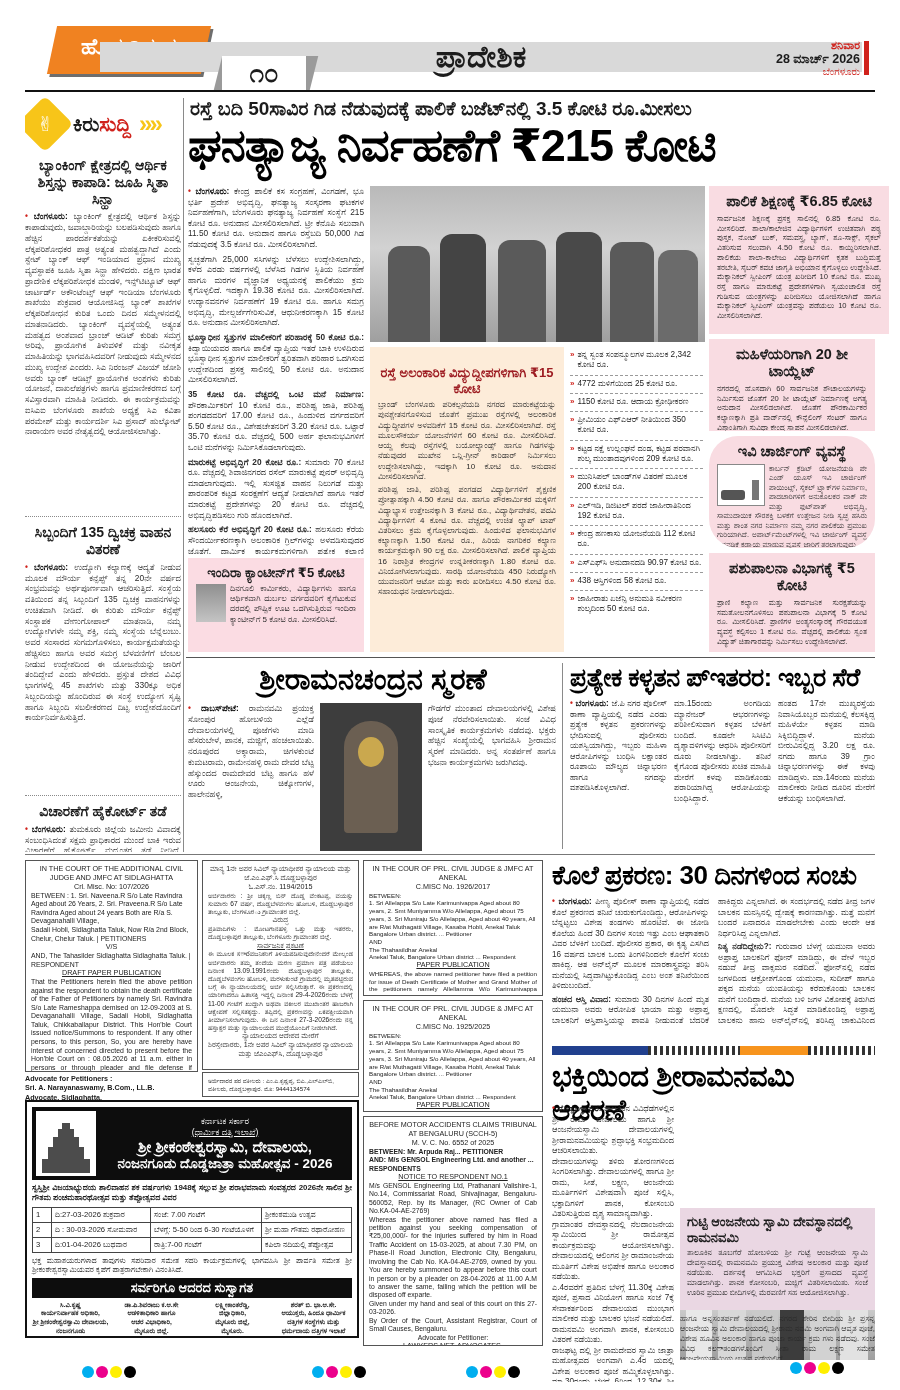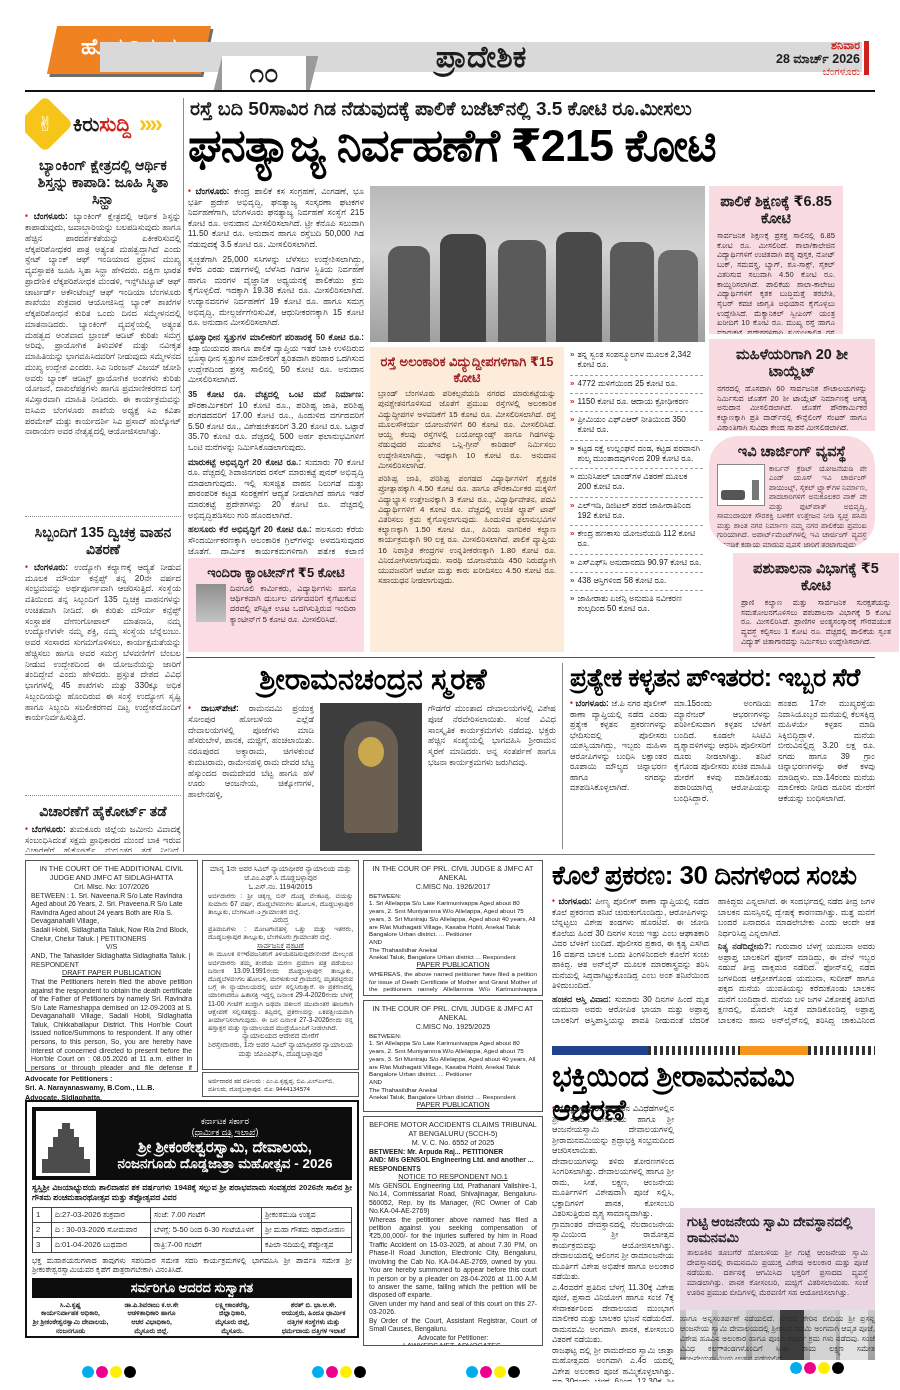--- a/index.html
+++ b/index.html
@@ -28,21 +28,21 @@
   .kiru-diamond{width:40px;height:40px;background:#f7c519;transform:rotate(45deg);
                 display:flex;align-items:center;justify-content:center;border-radius:6px;}
   .kiru-hand{transform:rotate(-45deg);font-size:20px;color:#fff;font-weight:bold;}
   .chev{color:#f7c519;font-weight:900;font-size:24px;letter-spacing:-3px;}
   .kiru-hl{font-size:14px;font-weight:900;text-align:center;line-height:1.2;margin:7px 0 4px;}
   
   .photo{background:linear-gradient(180deg,#b9b9b9 0%,#d2d2d2 40%,#9f9f9f 100%);position:relative;overflow:hidden;}
   .ph-person{position:absolute;bottom:0;background:#5a5a5a;border-radius:12px 12px 0 0;}
   .ph-dark{background:#3d3d3d;}
   .pinkbox{background:#f9dce2;padding:7px 8px;}
-  .creambox{background:#fdecd9;padding:7px 8px;}
+  .creambox{background:#fdecd9;padding:18px 8px;}
   .stat-item{padding:3px 0 4px;display:flex;gap:3px;font-size:8.2px;line-height:1.25;}
   .stat-arrow{color:#d0221c;font-weight:900;font-size:8px;flex:0 0 auto;}
   .rc-title{font-size:14.5px;font-weight:900;text-align:center;margin-bottom:4px;}
   
   .notice{border:1px solid #555;padding:4px 5px;font-size:6.9px;line-height:1.24;color:#222;}
   .nt-h{font-weight:normal;text-align:center;font-size:7.2px;}
   .pre{white-space:pre-line;}
   
   .temple-box{border:2px solid #111;padding:5px;}
   .temple-head{background:#0d0d0d;color:#fff;display:flex;gap:6px;padding:4px;align-items:center;}
@@ -181,37 +181,37 @@
     <div class="stat-item dash-sep">
         <span class="stat-arrow">»</span>
         <span>438 ಆಸ್ತಿಗಳಿಂದ 58 ಕೋಟಿ ರೂ.</span>
       </div>
     <div class="stat-item">
         <span class="stat-arrow">»</span>
         <span>ಜಾಹೀರಾತು ಏಜೆನ್ಸಿ ಅನುಮತಿ ನವೀಕರಣ ಶುಲ್ಕದಿಂದ 50 ಕೋಟಿ ರೂ.</span>
       </div>
   </div>
 
-  <div class="abs pinkbox clip" style="left:709px;top:186px;width:134px;height:148px;box-sizing:border-box;">
+  <div class="abs pinkbox clip" style="left:709px;top:186px;width:180px;height:148px;box-sizing:border-box;">
     <div class="rc-title">ಪಾಲಿಕೆ ಶಿಕ್ಷಣಕ್ಕೆ ₹6.85 ಕೋಟಿ</div>
     <div class="body-txt jus" style="font-size:7.6px;">ಸಾರ್ವಜನಿಕ ಶಿಕ್ಷಣಕ್ಕೆ ಪ್ರಸಕ್ತ ಸಾಲಿನಲ್ಲಿ 6.85 ಕೋಟಿ ರೂ. ಮೀಸಲಿರಿದೆ. ಶಾಲಾ/ಕಾಲೇಜಿನ ವಿದ್ಯಾರ್ಥಿಗಳಿಗೆ ಉಚಿತವಾಗಿ ಪಠ್ಯ ಪುಸ್ತಕ, ನೋಟ್ ಬುಕ್, ಸಮವಸ್ತ್ರ, ಬ್ಯಾಗ್, ಶೂ-ಸಾಕ್ಸ್, ಸೈಕಲ್ ವಿತರಿಸುವ ಸಲುವಾಗಿ 4.50 ಕೋಟಿ ರೂ. ಕಾಯ್ದಿರಿಸಲಾಗಿದೆ. ಪಾಲಿಕೆಯ ಶಾಲಾ-ಕಾಲೇಜು ವಿದ್ಯಾರ್ಥಿಗಳಿಗೆ ಕೃತಕ ಬುದ್ಧಿಮತ್ತೆ ತರಬೇತಿ, ಸೈಬರ್ ಕವಚ ಜಾಗೃತಿ ಅಭಿಯಾನ ಕೈಗೊಳ್ಳಲು ಉದ್ದೇಶಿಸಿದೆ. ಮೆಕ್ಯಾನಿಕಲ್ ಸ್ವೀಪಿಂಗ್ ಯಂತ್ರ ಖರೀದಿಗೆ 10 ಕೋಟಿ ರೂ. ಮುಖ್ಯ ರಸ್ತೆ ಹಾಗೂ ಮಾರುಕಟ್ಟೆ ಪ್ರದೇಶಗಳಿಗಾಗಿ ಸ್ವಯಂಚಾಲಿತ ರಸ್ತೆ ಗುಡಿಸುವ ಯಂತ್ರಗಳನ್ನು ಖರೀದಿಸಲು ಯೋಜಿಸಲಾಗಿದೆ ಹಾಗೂ ಮೆಕ್ಯಾನಿಕಲ್ ಸ್ವೀಪಿಂಗ್ ಯಂತ್ರವನ್ನು ಪಡೆಯಲು 10 ಕೋಟಿ ರೂ. ಮೀಸಲಿರಿಸಲಾಗಿದೆ.</div>
   </div>
   <div class="abs pinkbox clip" style="left:709px;top:339px;width:166px;height:92px;box-sizing:border-box;">
     <div class="rc-title">ಮಹಿಳೆಯರಿಗಾಗಿ 20 ಶೀ ಟಾಯ್ಲೆಟ್</div>
     <div class="body-txt jus" style="font-size:7.6px;">ನಗರದಲ್ಲಿ ಹೊಸದಾಗಿ 60 ಸಾರ್ವಜನಿಕ ಶೌಚಾಲಯಗಳನ್ನು ನಿರ್ಮಿಸುವ ಜೊತೆಗೆ 20 ಶೀ ಟಾಯ್ಲೆಟ್ ನಿರ್ಮಾಣಕ್ಕೆ ಅಗತ್ಯ ಅನುದಾನ ಮೀಸಲಿಡಲಾಗಿದೆ. ಜೊತೆಗೆ ಪೌರಕಾರ್ಮಿಕರ ಕಲ್ಯಾಣಕ್ಕಾಗಿ ಪ್ರತಿ ವಾರ್ಡ್‌ನಲ್ಲಿ ಕೌನ್ಸೆಲಿಂಗ್ ಸೆಂಟರ್ ಹಾಗೂ ವಿಶ್ರಾಂತಿಗಾಗಿ ಸುವಿಧಾ ಕೇಂದ್ರ ಸ್ಥಾಪನೆ ಮೀಸಲಿಡಲಾಗಿದೆ.</div>
   </div>
   <div class="abs pinkbox clip" style="left:709px;top:436px;width:166px;height:112px;box-sizing:border-box;border-radius:29px;">
     <div class="rc-title">ಇವಿ ಚಾರ್ಜಿಂಗ್ ವ್ಯವಸ್ಥೆ</div>
     <div class="ev-img">
         <div class="ev-car"></div>
         <div class="ev-pole"></div>
       </div>
     <div class="body-txt jus" style="font-size:7.4px;">ಕಾರ್ಬನ್ ಕ್ರೆಡಿಟ್ ಯೋಜನೆಯಡಿ ಪೇ ಎಂಡ್ ಯೂಸ್ ಇವಿ ಚಾರ್ಜಿಂಗ್ ಪಾಯಿಂಟ್ಸ್, ಸೈಕಲ್ ಟ್ರ್ಯಾಕ್‌ಗಳ ನಿರ್ಮಾಣ, ಪಾದಚಾರಿಗಳಿಗೆ ಅನುಕೂಲಕರ ವಾಕ್ ವೇ ಮತ್ತು ಫುಟ್‌ಪಾತ್ ಅಭಿವೃದ್ಧಿ, ಸಾಮುದಾಯಿಕ ಸೌರಶಕ್ತಿ ಬಳಕೆಗೆ ಉತ್ತೇಜನ ನೀಡಿ ಸ್ವಚ್ಛ ಹಸಿರು ಮತ್ತು ಶಾಂತ ನಗರ ನಿರ್ಮಾಣ ನಮ್ಮ ನಗರ ಪಾಲಿಕೆಯ ಪ್ರಮುಖ ಗುರಿಯಾಗಿದೆ. ಅಪಾರ್ಟ್‌ಮೆಂಟ್‌ಗಳಲ್ಲಿ ಇವಿ ಚಾರ್ಜಿಂಗ್ ವ್ಯವಸ್ಥೆ ಅಳವಡಿಕೆ ಕಡ್ಡಾಯ ಮಾಡುವ ವ್ಯವಸ್ಥೆ ಜಾರಿಗೆ ತರಲಾಗುವುದು.</div>
   </div>
-  <div class="abs pinkbox clip" style="left:709px;top:553px;width:166px;height:99px;box-sizing:border-box;margin-left:24px;">
+  <div class="abs pinkbox clip" style="left:709px;top:553px;width:166px;height:99px;box-sizing:border-box;">
     <div class="rc-title">ಪಶುಪಾಲನಾ ವಿಭಾಗಕ್ಕೆ ₹5 ಕೋಟಿ</div>
     <div class="body-txt jus" style="font-size:7.6px;">ಪ್ರಾಣಿ ಕಲ್ಯಾಣ ಮತ್ತು ಸಾರ್ವಜನಿಕ ಸುರಕ್ಷತೆಯನ್ನು ಸಮತೋಲನಗೊಳಿಸಲು ಪಶುಪಾಲನಾ ವಿಭಾಗಕ್ಕೆ 5 ಕೋಟಿ ರೂ. ಮೀಸಲಿರಿಸಿದೆ. ಪ್ರಾಣಿಗಳ ಅಂತ್ಯಸಂಸ್ಕಾರಕ್ಕೆ ಗೌರವಯುತ ವ್ಯವಸ್ಥೆ ಕಲ್ಪಿಸಲು 1 ಕೋಟಿ ರೂ. ವೆಚ್ಚದಲ್ಲಿ ಪಾಲಿಕೆಯ ಸ್ವಂತ ವಿದ್ಯುತ್ ಚಿತಾಗಾರವನ್ನು ನಿರ್ಮಿಸಲು ಉದ್ದೇಶಿಸಲಾಗಿದೆ.</div>
   </div>
 
   <div class="abs pinkbox clip" style="left:188px;top:558px;width:176px;height:94px;box-sizing:border-box;background:#fbdce3;">
     <div class="b ctr" style="font-size:13px;margin-bottom:3px;">ಇಂದಿರಾ ಕ್ಯಾಂಟೀನ್‌ಗೆ ₹5 ಕೋಟಿ</div>
     <div class="thumb"></div>
     <div class="body-txt jus" style="font-size:8px;">ದಿನಗೂಲಿ ಕಾರ್ಮಿಕರು, ವಿದ್ಯಾರ್ಥಿಗಳು ಹಾಗೂ ಆರ್ಥಿಕವಾಗಿ ದುರ್ಬಲ ವರ್ಗದವರಿಗೆ ಕೈಗೆಟುಕುವ ದರದಲ್ಲಿ ಪೌಷ್ಟಿಕ ಊಟ ಒದಗಿಸುತ್ತಿರುವ ಇಂದಿರಾ ಕ್ಯಾಂಟೀನ್‌ಗೆ 5 ಕೋಟಿ ರೂ. ಮೀಸಲಿರಿಸಿದೆ.</div>
   </div>
 

